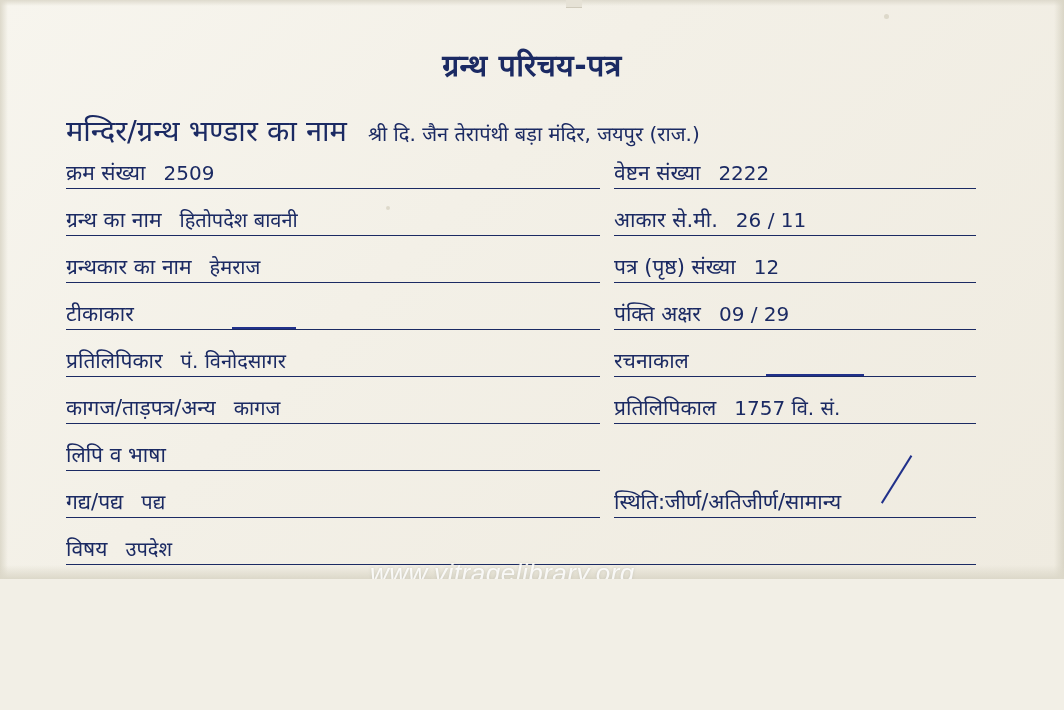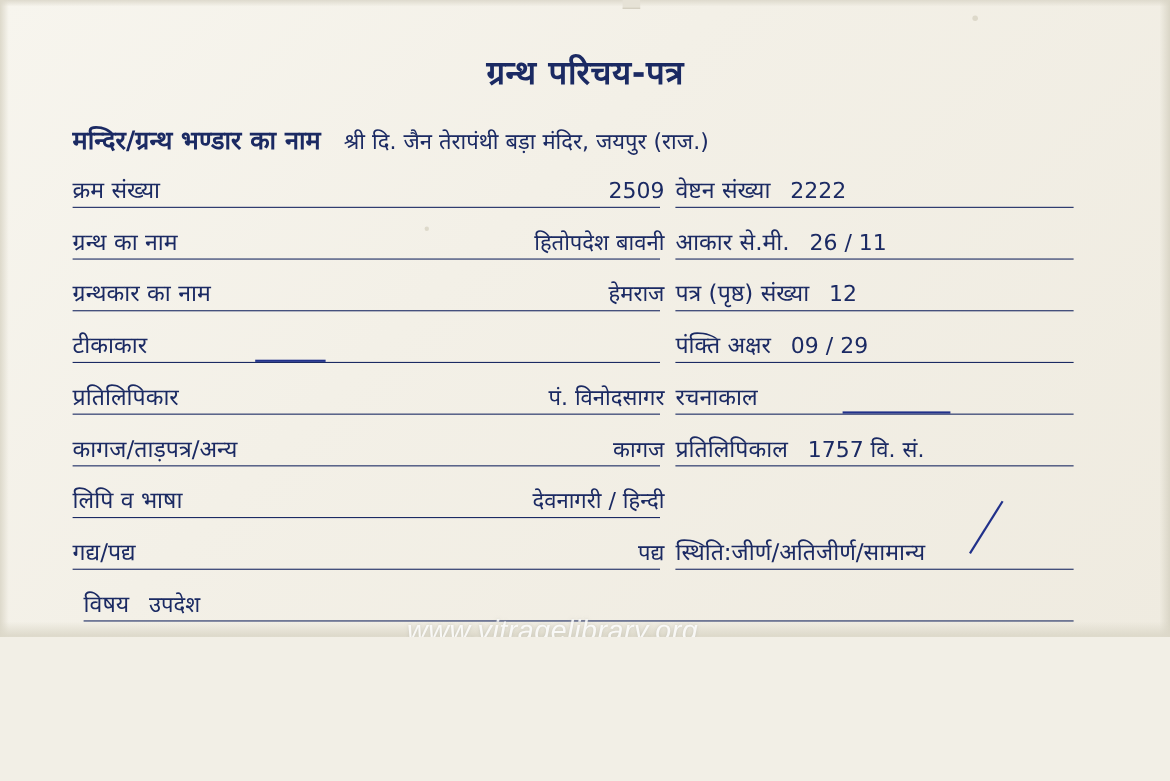--- a/index.html
+++ b/index.html
@@ -73,23 +73,22 @@
     position: absolute;
     top: 110px;
     left: 66px;
     width: 920px;
     display: flex;
     align-items: baseline;
     font-size: 22px;
     color: #1b2a63;
   }
   .org-label {
-    font-size: 23px;
+    font-size: 29px;
     white-space: nowrap;
-    font-weight: bold;
   }
   .org-value {
     margin-left: 21px;
     font-size: 20px;
     white-space: nowrap;
   }
 
   .rows {
     position: absolute;
     top: 158px;
@@ -103,28 +102,26 @@
   }
   .cell {
     position: relative;
     display: flex;
     align-items: baseline;
     box-sizing: border-box;
   }
   .cell.left {
     width: 548px;
     padding-right: 10px;
-    justify-content: space-between;
   }
   .cell.right {
     width: 376px;
   }
   .cell.full {
     width: 924px;
-    margin-left: 10px;
   }
   .label {
     font-size: 21px;
     color: #1b2a63;
     white-space: nowrap;
     z-index: 2;
     background: transparent;
   }
   .value {
     font-size: 20px;
@@ -284,21 +281,20 @@
         <div class="rule"></div>
         <span class="label">प्रतिलिपिकाल</span>
         <span class="value">1757 वि. सं.</span>
       </div>
     </div>
 
     <div class="row">
       <div class="cell left">
         <div class="rule"></div>
         <span class="label">लिपि व भाषा</span>
-        <span class="value">देवनागरी / हिन्दी</span>
       </div>
     </div>
 
     <div class="row">
       <div class="cell left">
         <div class="rule"></div>
         <span class="label">गद्य/पद्य</span>
         <span class="value">पद्य</span>
       </div>
       <div class="cell right">

